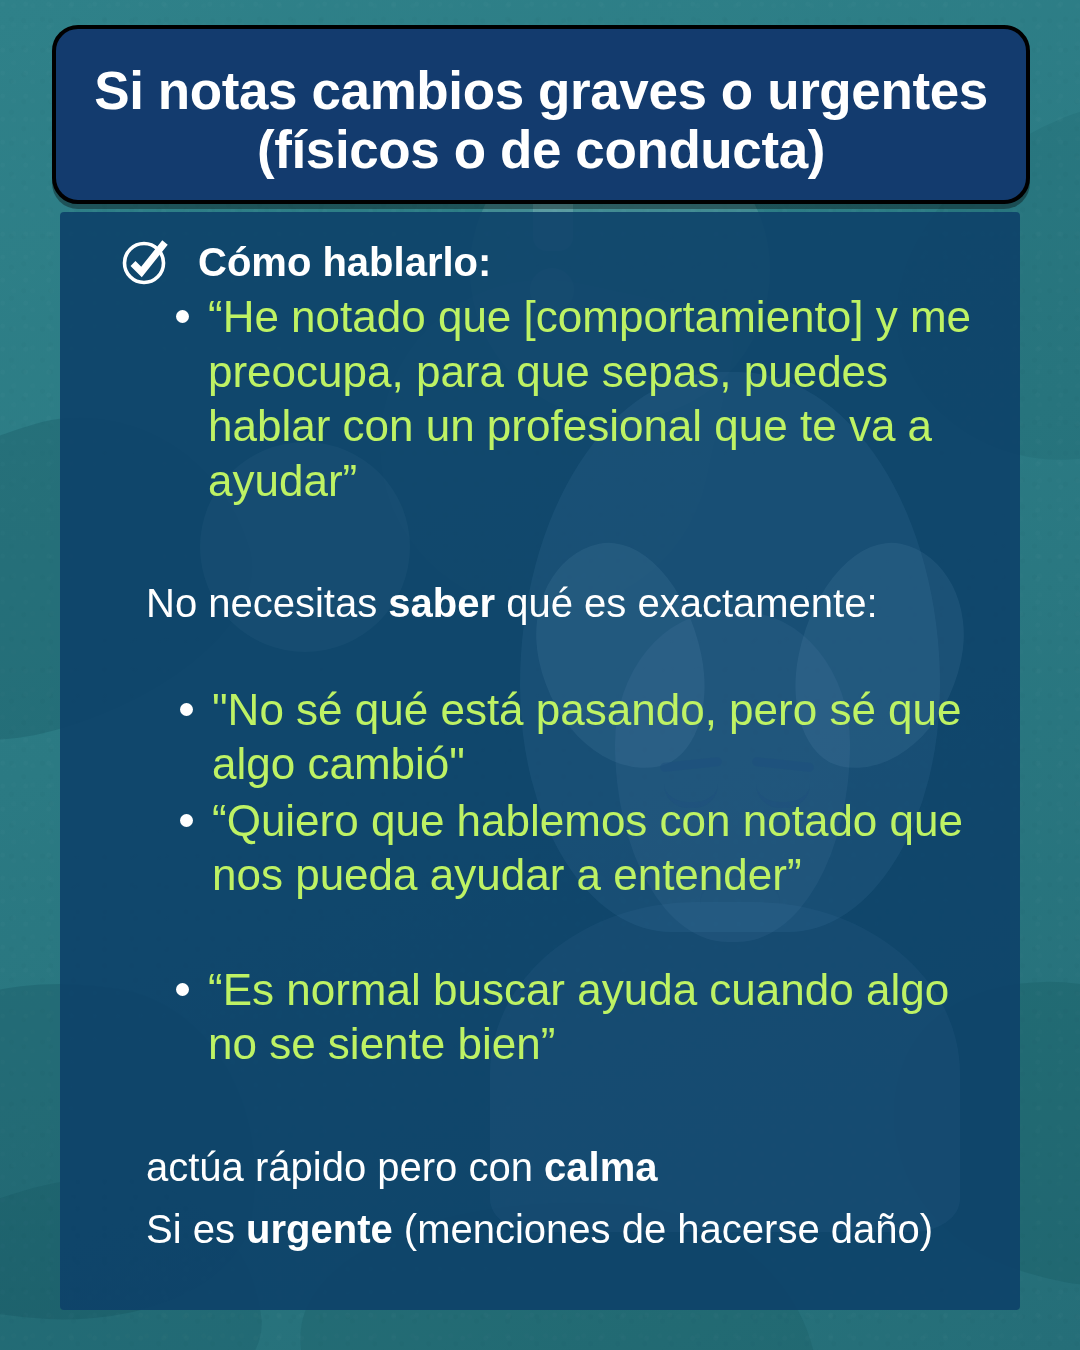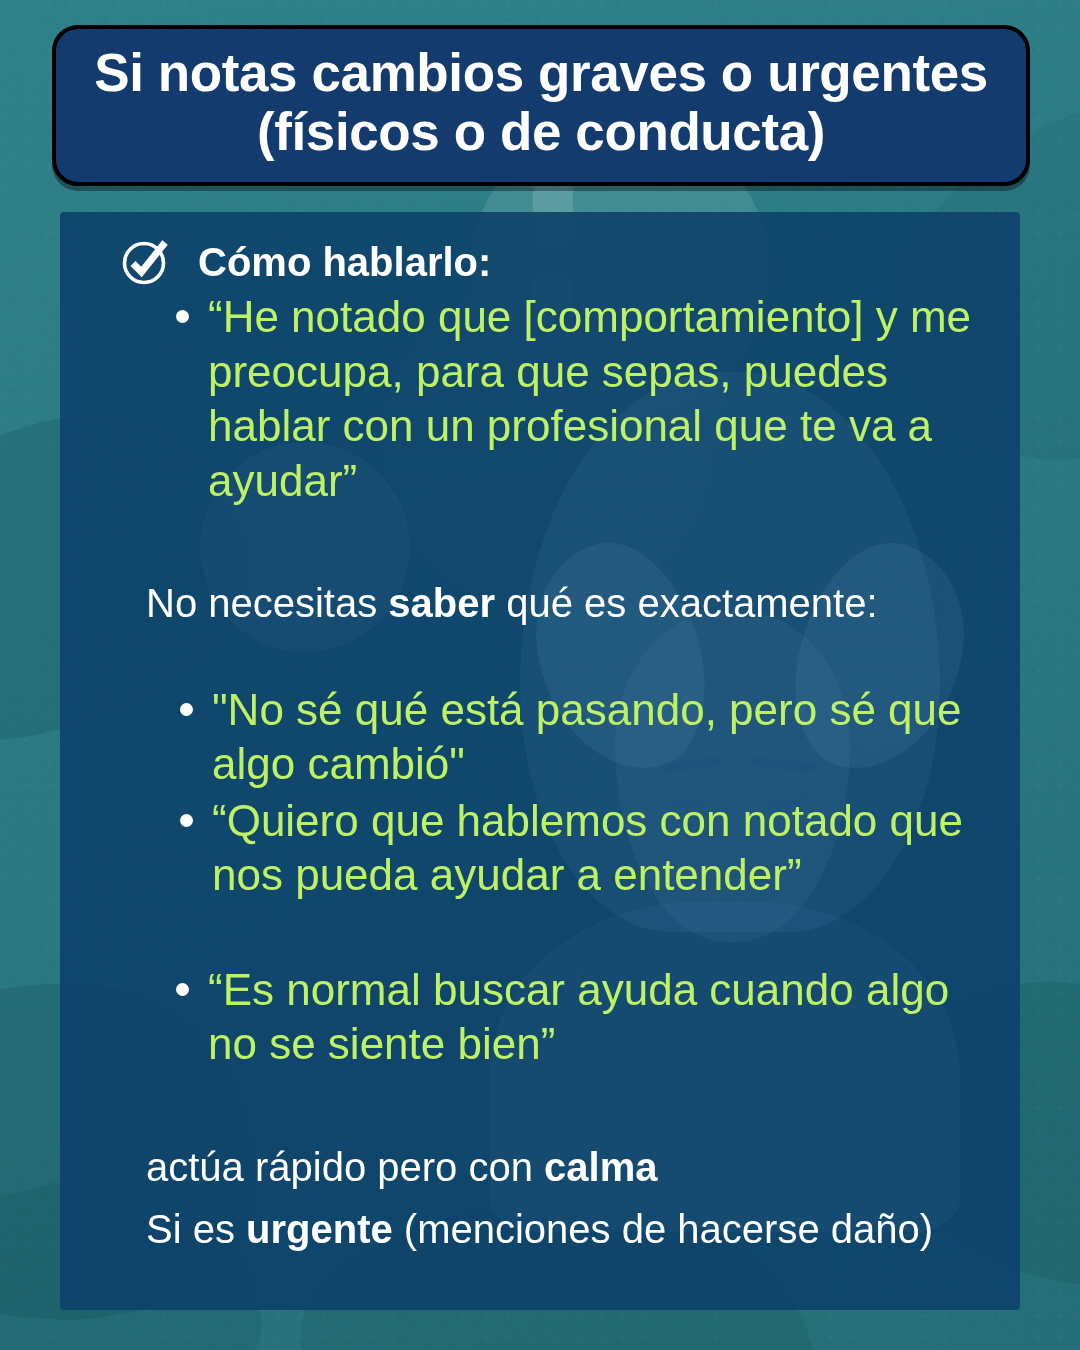--- a/index.html
+++ b/index.html
@@ -78,21 +78,21 @@
     background: rgba(180, 225, 222, .07);
     transform: rotate(12deg);
   }
 
   
   .header-pill {
     position: absolute;
     left: 52px; top: 25px;
     width: 978px;
     box-sizing: border-box;
-    padding: 14px 30px 20px;
+    padding: 32px 30px 20px;
     background: #133b6e;
     border: 4px solid #000;
     border-radius: 26px;
     box-shadow: 0 5px 0 rgba(0,0,0,.35);
   }
   .header-title {
     margin: 0;
     color: #ffffff;
     font-size: 53px;
     line-height: 1.12;

